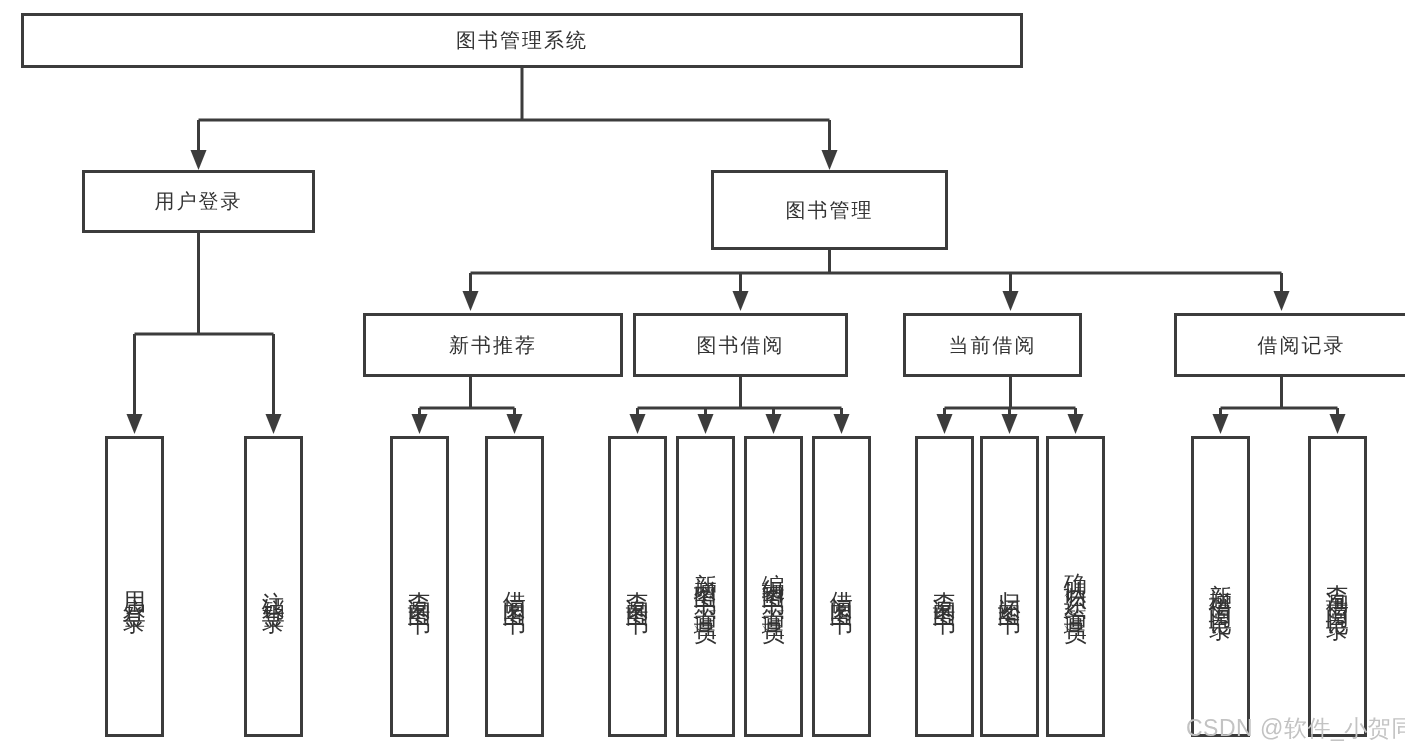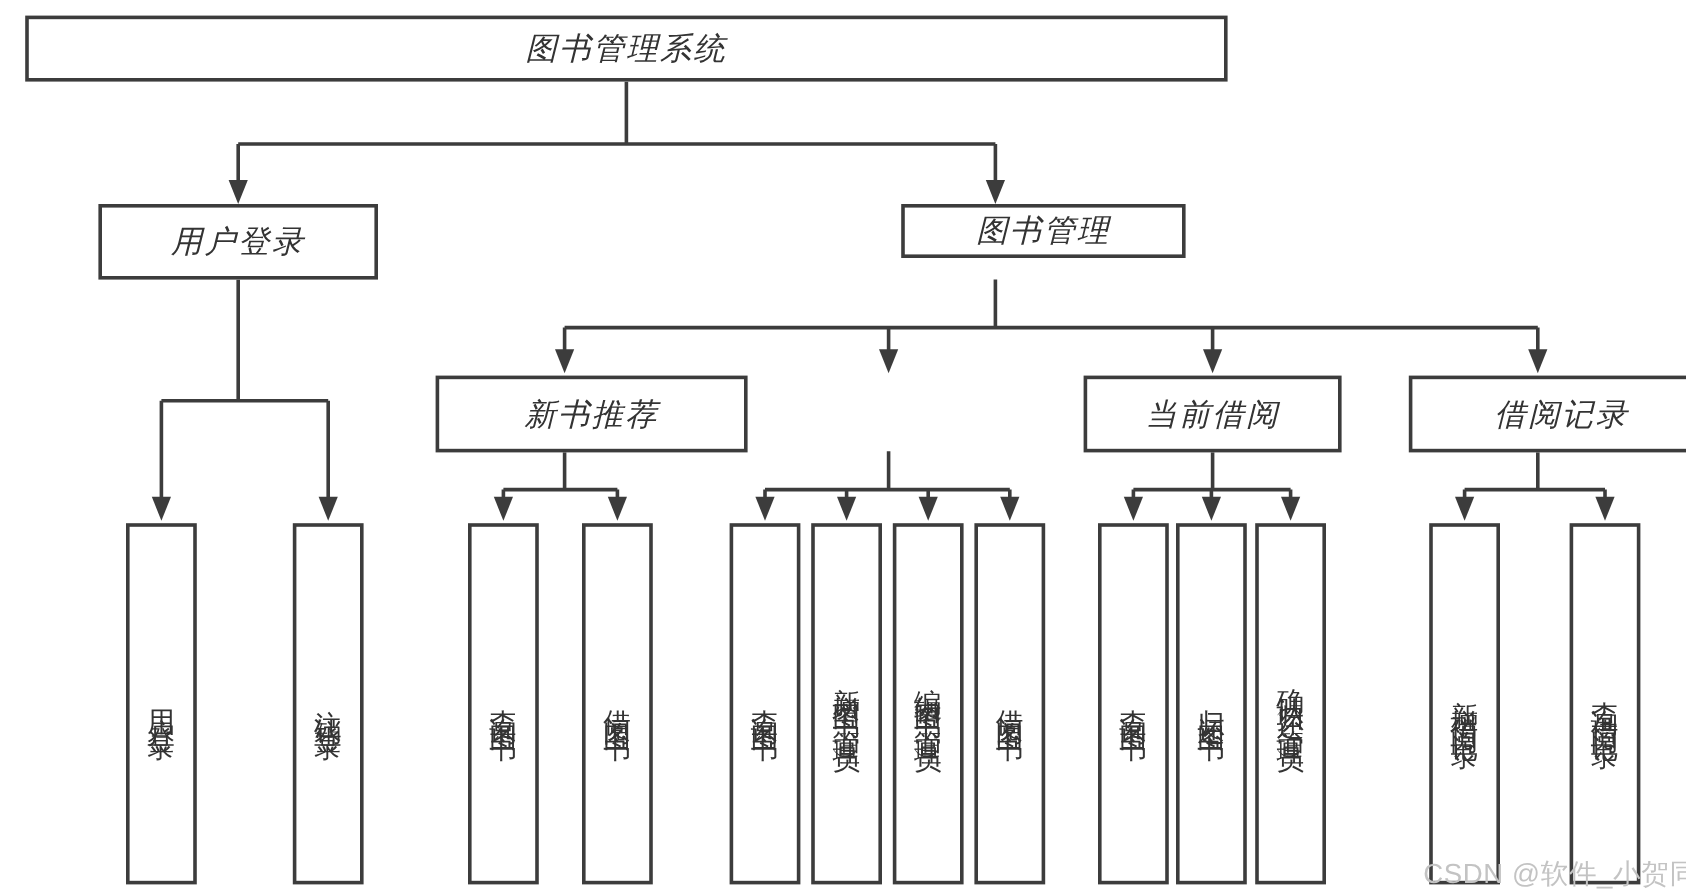--- a/index.html
+++ b/index.html
@@ -38,25 +38,24 @@
     box-sizing: border-box;
     background: #ffffff;
     border: 3px solid var(--line);
     display: flex;
     align-items: center;
     justify-content: center;
     color: var(--text);
     z-index: 2;
   }
   .hlabel {
-    font-size: 26px;
+    font-size: 20px;
     letter-spacing: 2px;
     white-space: nowrap;
     color: var(--text);
-    font-style: italic;
   }
   .vbox { width: 59px; top: 436px; height: 301px; }
   .vlabel {
     writing-mode: vertical-rl;
     text-orientation: mixed;
     font-size: 23px;
     letter-spacing: 7px;
     line-height: 1.15;
     color: var(--text);
     white-space: nowrap;
@@ -127,28 +126,31 @@
     </g>
   </svg>
 
   <div class="box" style="left:21px; top:13px; width:1002px; height:55px;">
     <span class="hlabel">图书管理系统</span>
   </div>
 
   <div class="box" style="left:82px; top:170px; width:233px; height:63px;">
     <span class="hlabel">用户登录</span>
   </div>
-  <div class="box" style="left:711px; top:170px; width:237px; height:45px;margin-left:40px;">
+  <div class="box" style="left:711px; top:170px; width:237px; height:80px;">
     <span class="hlabel">图书管理</span>
   </div>
 
   <div class="box" style="left:363px; top:313px; width:260px; height:64px;">
     <span class="hlabel">新书推荐</span>
   </div>
-  <div class="box" style="left:903px; top:313px; width:215px; height:64px;">
+  <div class="box" style="left:633px; top:313px; width:215px; height:64px;">
+    <span class="hlabel">图书借阅</span>
+  </div>
+  <div class="box" style="left:903px; top:313px; width:179px; height:64px;">
     <span class="hlabel">当前借阅</span>
   </div>
   <div class="box" style="left:1174px; top:313px; width:255px; height:64px;">
     <span class="hlabel">借阅记录</span>
   </div>
 
   <div class="box vbox" style="left:105px;">
     <span class="vlabel">用户登录</span>
   </div>
   <div class="box vbox" style="left:244px;">

